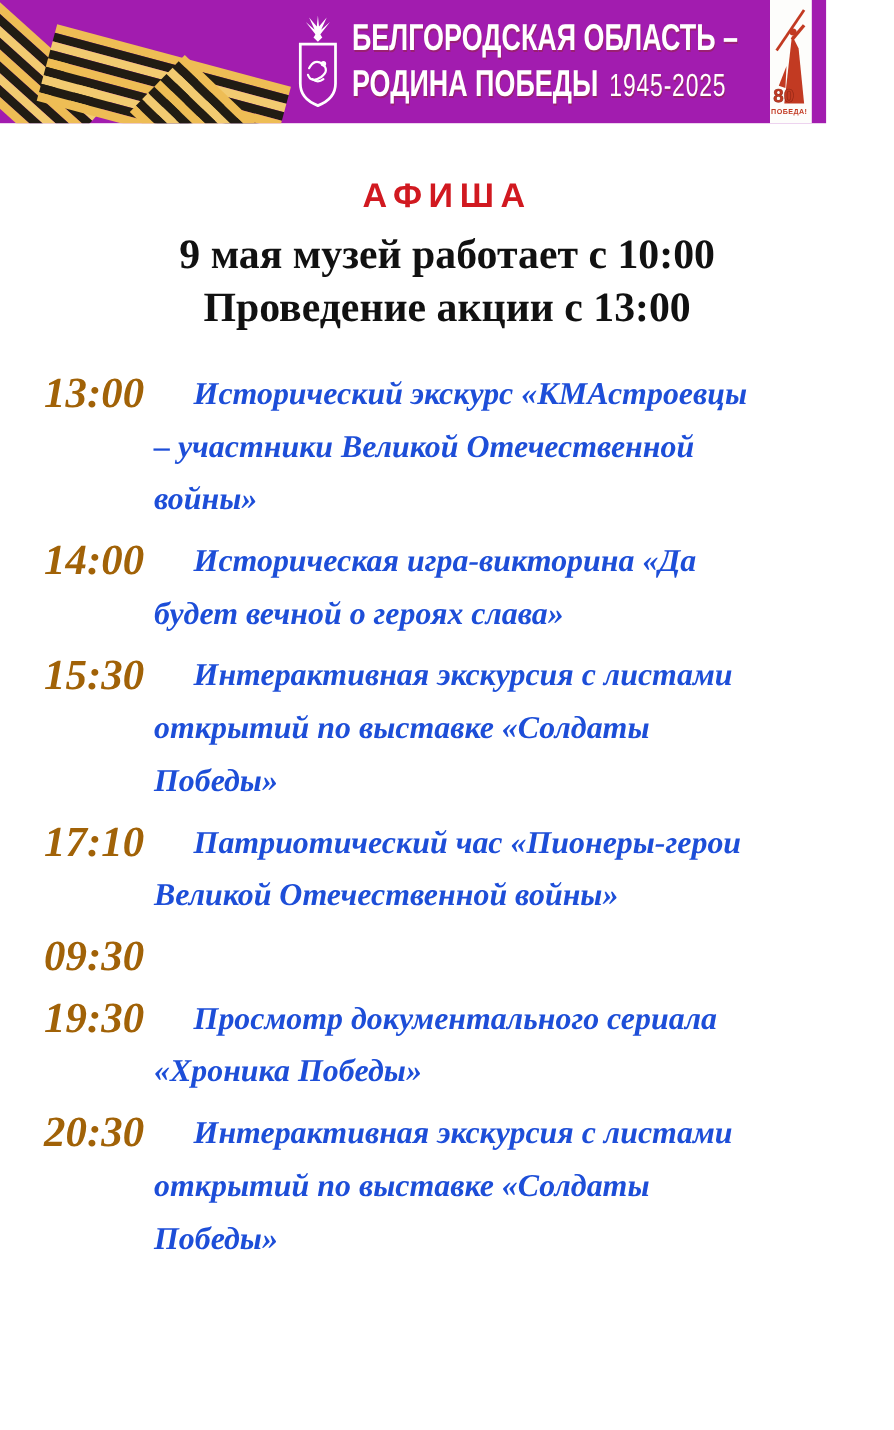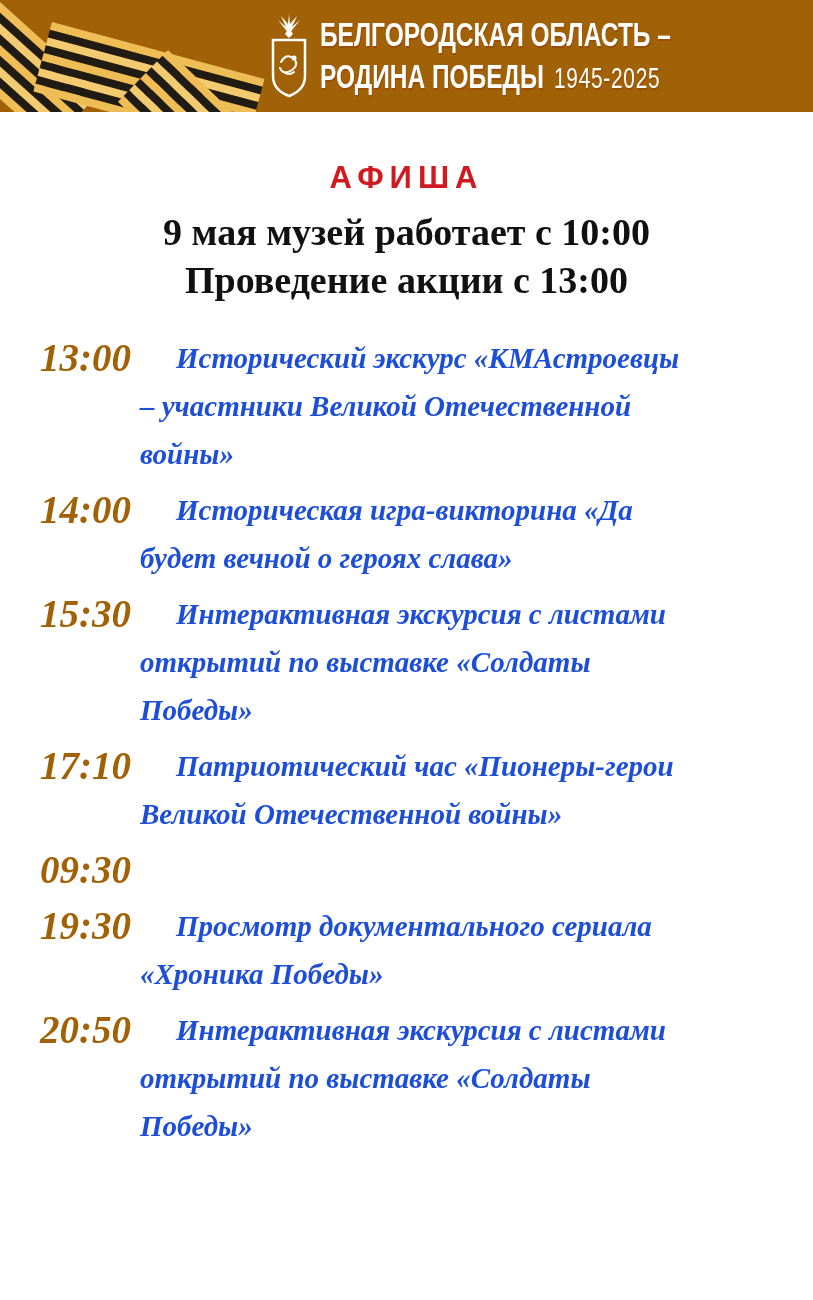--- a/index.html
+++ b/index.html
@@ -9,22 +9,22 @@
     width:813px;height:1300px;
     margin:0 auto;
     background:#ffffff;
     overflow:hidden;
     font-family:"Liberation Serif", serif;
   }
 
   
   .banner{
     position:relative;
-    width:813px;height:112px;
-    background:#a16207;
+    width:751px;height:112px;
+    background:#a21caf;
     overflow:hidden;
   }
   .ribbon-svg{position:absolute;left:0;top:0;}
   .coat-of-arms{position:absolute;left:266px;top:10px;}
   .banner-text{
     position:absolute;left:320px;top:0;height:112px;
     display:flex;flex-direction:column;justify-content:center;
     gap:6px;
   }
   .banner-line{
@@ -178,20 +178,33 @@
     </svg>
 
     <div class="banner-text">
       <div class="banner-line">БЕЛГОРОДСКАЯ ОБЛАСТЬ –</div>
       <div class="banner-line banner-line2">
         <span>РОДИНА ПОБЕДЫ</span>
         <span class="banner-years">1945-2025</span>
       </div>
     </div>
 
+    <div class="logo80">
+      <svg width="38" height="112" viewBox="0 0 38 112">
+        <g stroke="#c23a22" fill="#c23a22">
+          <line x1="6" y1="46" x2="31" y2="9" stroke-width="2.5"></line>
+          <path d="M20 32 L13 94 L31 94 L26 44 Z" stroke="none"></path>
+          <path d="M20 36 L31 23" stroke-width="3" fill="none"></path>
+          <circle cx="21" cy="29" r="3.2" stroke="none"></circle>
+          <path d="M15 60 L8 78 L14 80 Z" stroke="none"></path>
+        </g>
+      </svg>
+      <div class="logo80-number">80</div>
+      <div class="logo80-caption">ПОБЕДА!</div>
+    </div>
   </header>
 
   <main class="content">
 
     <h1 class="poster-title">АФИША</h1>
 
     <div class="intro">9 мая музей работает с 10:00
 Проведение акции с 13:00</div>
 
     <section class="schedule">
@@ -226,21 +239,21 @@
         <div class="time">09:30</div>
       </div>
 
       <div class="schedule-row">
         <div class="time">19:30</div>
         <div class="desc">Просмотр документального сериала
 «Хроника Победы»</div>
       </div>
 
       <div class="schedule-row">
-        <div class="time">20:50</div>
+        <div class="time">20:30</div>
         <div class="desc">Интерактивная экскурсия с листами
 открытий по выставке «Солдаты
 Победы»</div>
       </div>
 
     </section>
   </main>
 </div>
 
 </body></html>

